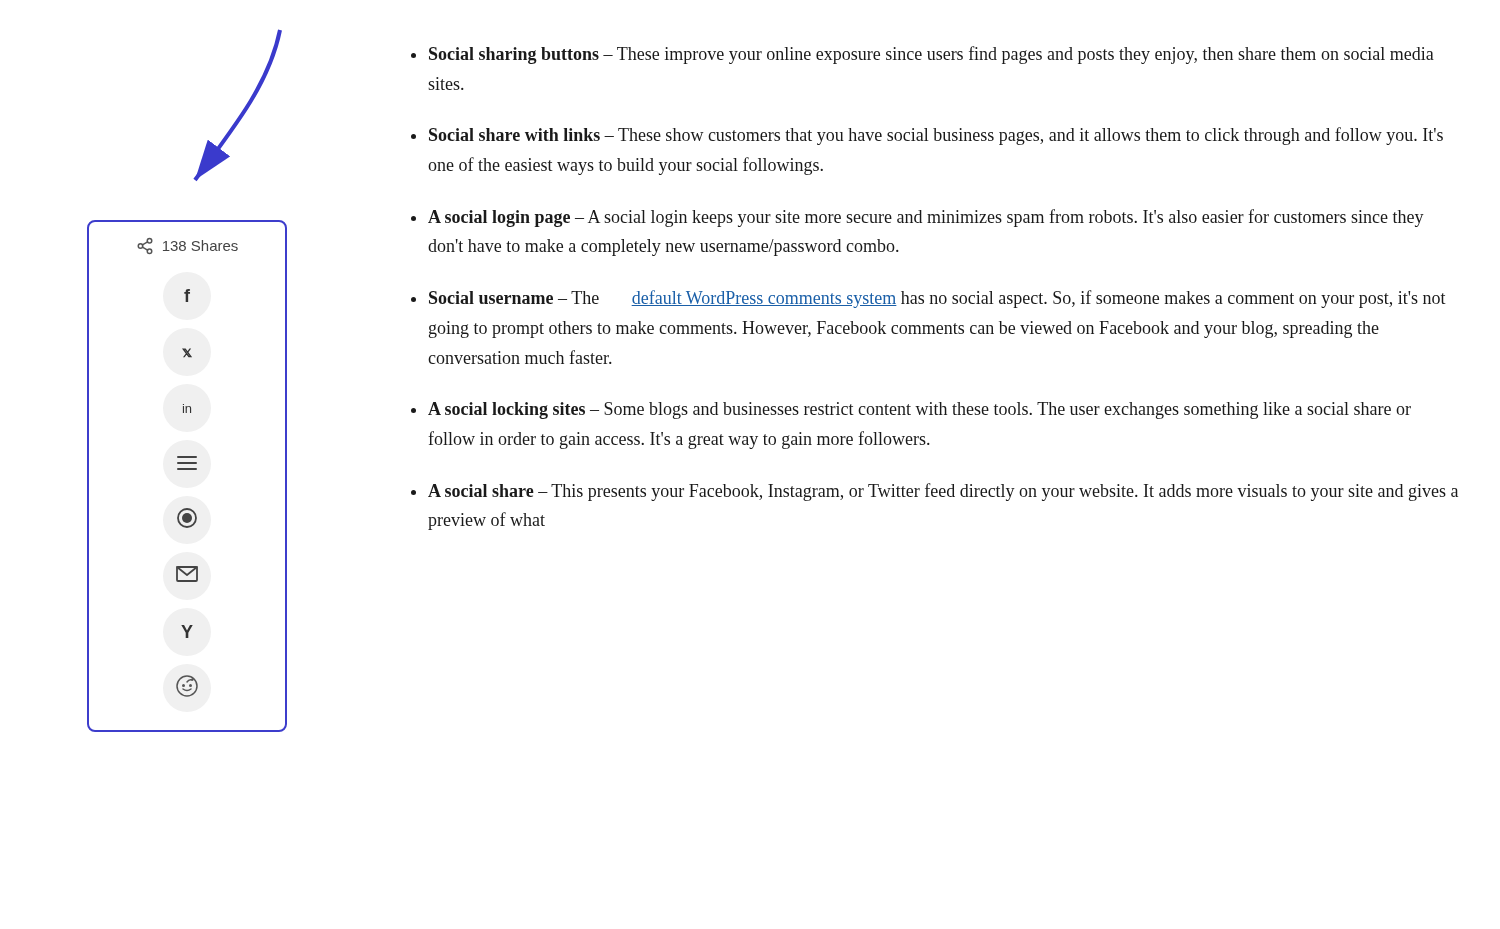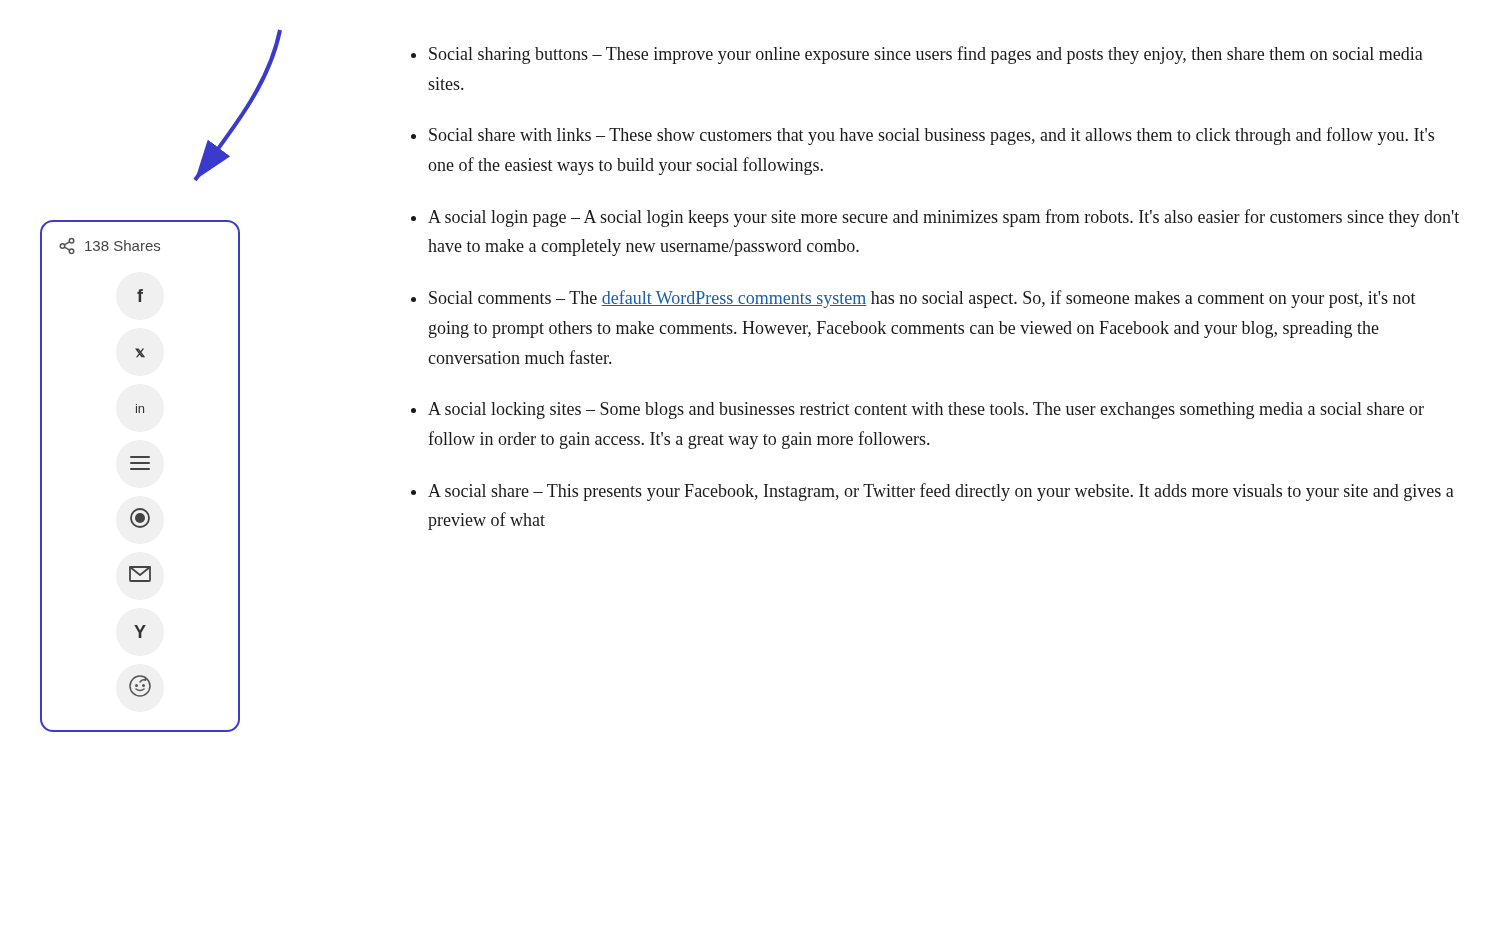--- a/index.html
+++ b/index.html
@@ -41,26 +41,28 @@
 
     .arrow-container svg {
       width: 100%;
       height: 100%;
     }
 
     
     .share-widget {
       margin-top: 160px;
       border: 2.5px solid #3d3dcc;
-      border-radius: 13px;
+      border-radius: 8px;
       padding: 12px 16px 18px;
       width: 200px;
       display: flex;
       flex-direction: column;
+      align-items: center;
       background: #fff;
+      margin-left: 47px;
     }
 
     .share-count-row {
       display: flex;
       align-items: center;
       gap: 8px;
       font-size: 15px;
       color: #444;
       margin-bottom: 14px;
       font-family: Arial, sans-serif;
@@ -109,26 +111,27 @@
     }
 
     .content-list li {
       margin-bottom: 22px;
       font-size: 18px;
       line-height: 1.65;
       color: #1a1a1a;
     }
 
     .content-list li b {
-      font-weight: 400;
+      font-weight: 700;
     }
 
     .content-list li a {
       color: #1a5fa8;
       text-decoration: underline;
+      margin-left: 28px;
     }
   </style>
 </head>
 <body>
 
 <div class="left-panel">
 
   <div class="arrow-container">
     <svg viewBox="0 0 160 190" xmlns="http://www.w3.org/2000/svg">
       <defs>
@@ -228,25 +231,25 @@
 
     <li>
       <b>Social share with links</b><span> – These show customers that you have social business pages, and it allows them to click through and follow you. It's one of the easiest ways to build your social followings.</span>
     </li>
 
     <li>
       <b>A social login page</b><span> – A social login keeps your site more secure and minimizes spam from robots. It's also easier for customers since they don't have to make a completely new username/password combo.</span>
     </li>
 
     <li>
-      <b>Social comments</b><span> – The </span><a href="#">default WordPress comments system</a><span> has no social aspect. So, if someone makes a comment on your post, it's not going to prompt others to make comments. However, Facebook comments can be viewed on Facebook and your blog, spreading the conversation much faster.</span>
-    </li>
-
-    <li>
-      <b>A social locking sites</b><span> –  Some blogs and businesses restrict content with these tools. The user exchanges something media a social share or follow in order to gain access. It's a great way to gain more followers.</span>
+      <b>Social username</b><span> – The </span><a href="#">default WordPress comments system</a><span> has no social aspect. So, if someone makes a comment on your post, it's not going to prompt others to make comments. However, Facebook comments can be viewed on Facebook and your blog, spreading the conversation much faster.</span>
+    </li>
+
+    <li>
+      <b>A social locking sites</b><span> –  Some blogs and businesses restrict content with these tools. The user exchanges something like a social share or follow in order to gain access. It's a great way to gain more followers.</span>
     </li>
 
     <li>
       <b>A social share</b><span> – This presents your Facebook, Instagram, or Twitter feed directly on your website. It adds more visuals to your site and gives a preview of what</span>
     </li>
 
   </ul>
 </div>
 
 </body></html>

